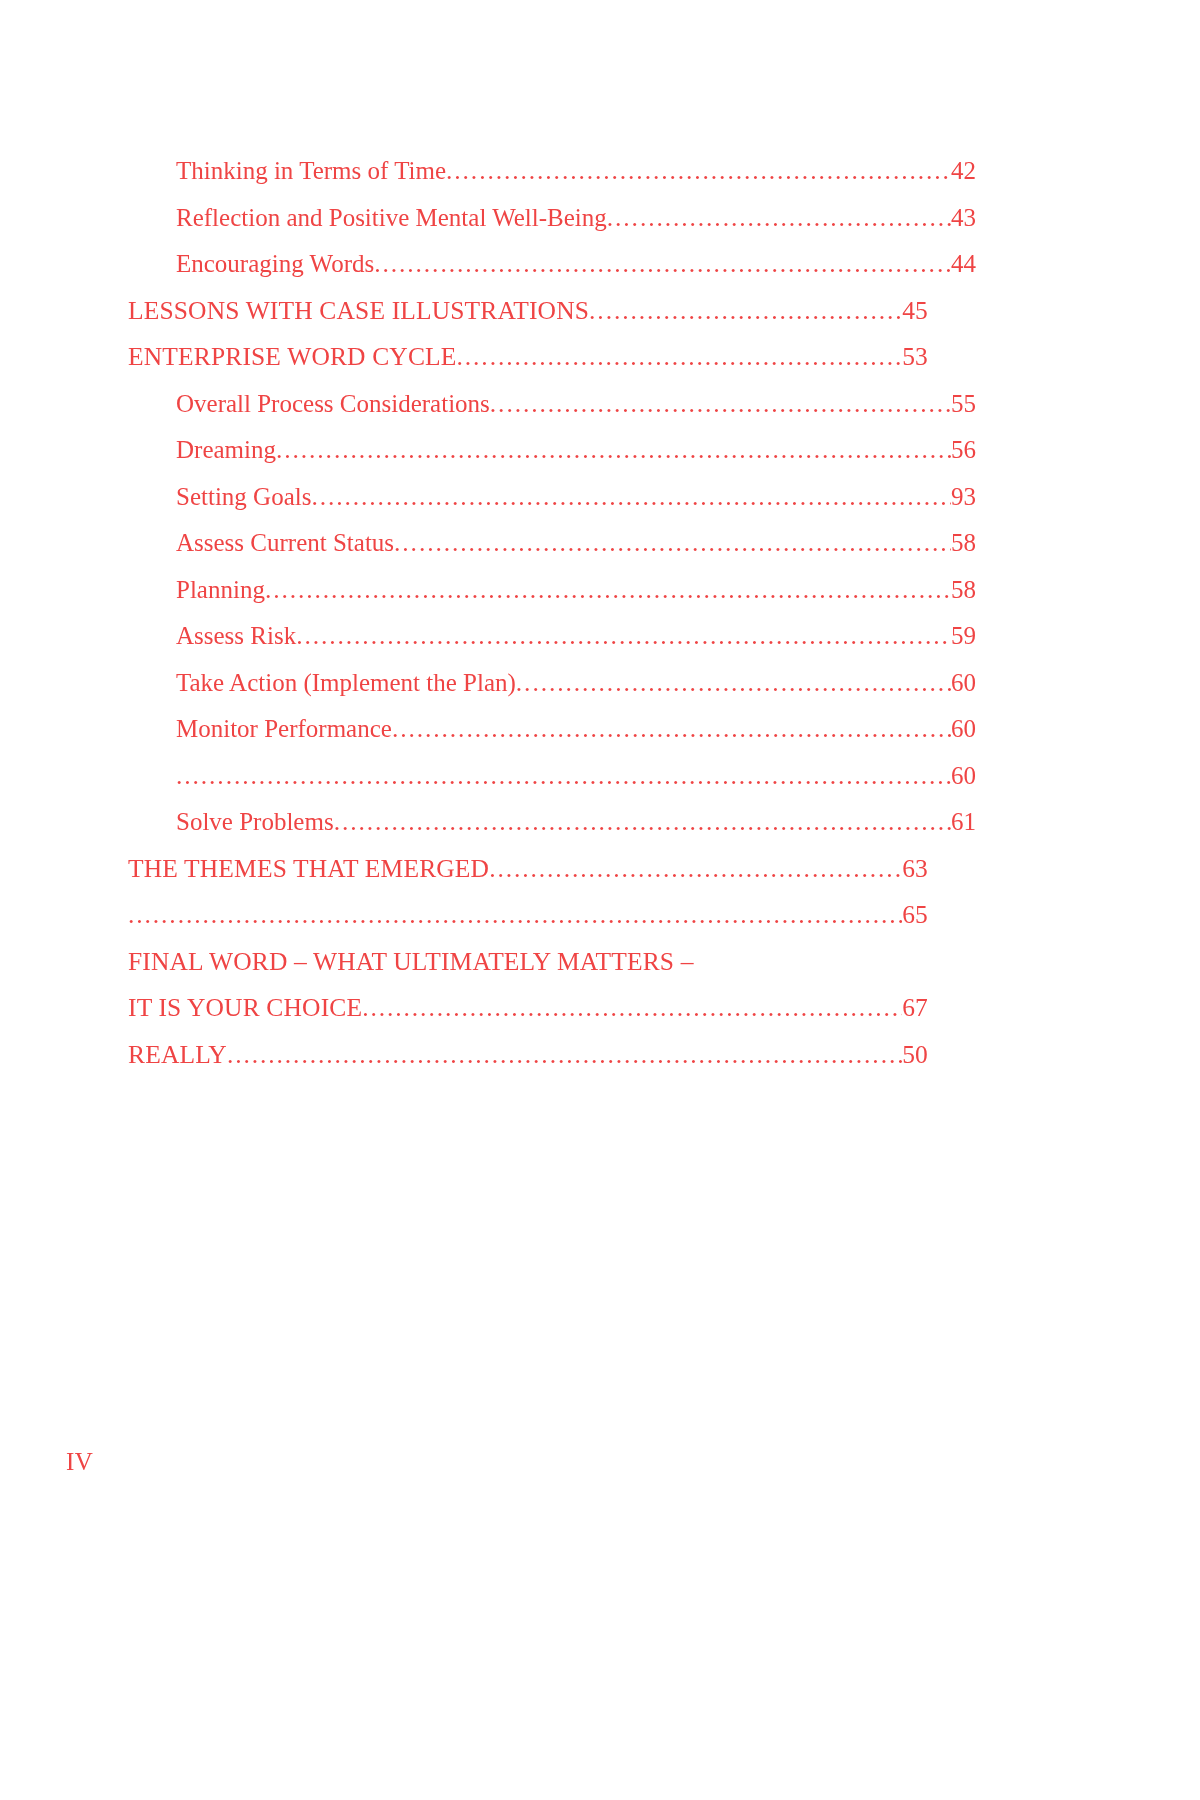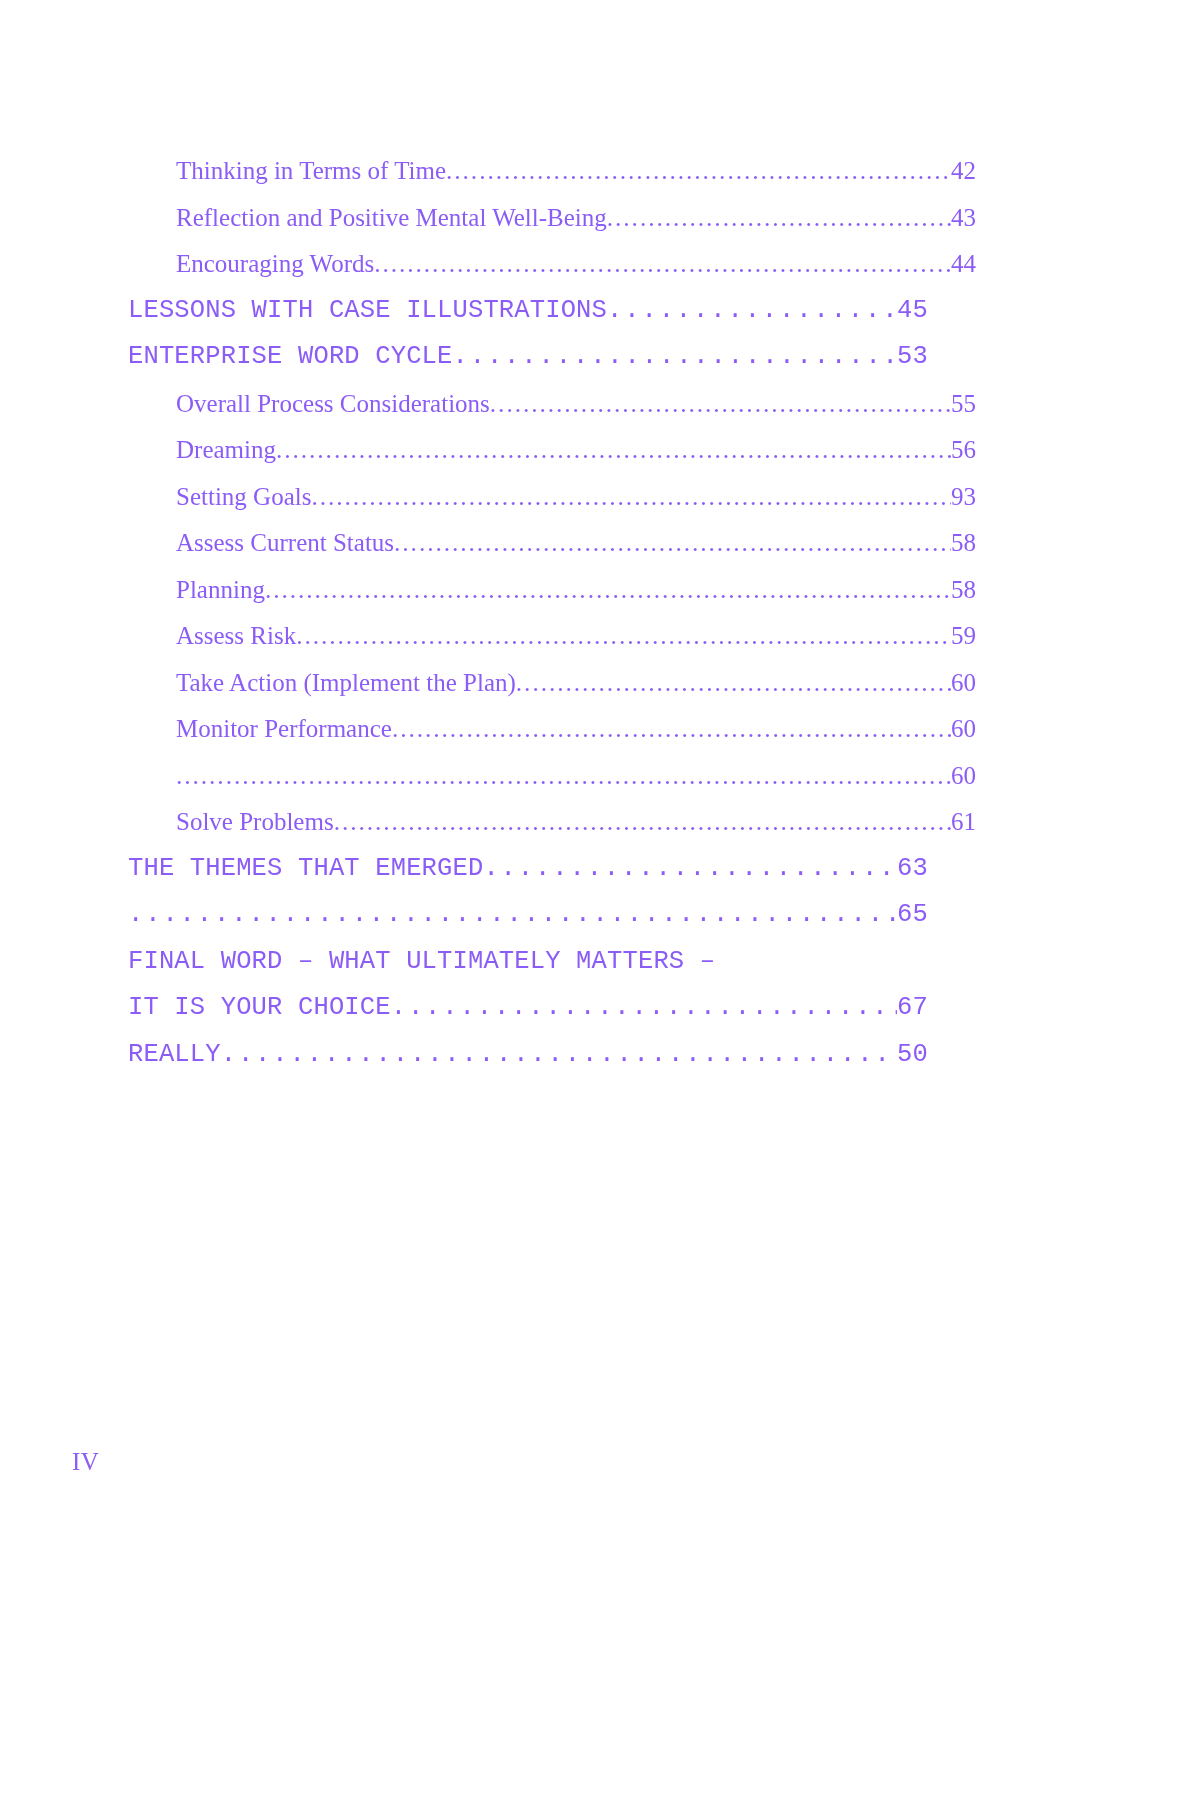--- a/index.html
+++ b/index.html
@@ -6,21 +6,21 @@
     margin: 0;
     padding: 0;
     background: #ffffff;
   }
   .page {
     position: relative;
     width: 1200px;
     height: 1800px;
     background: #ffffff;
     font-family: "Liberation Serif", "DejaVu Serif", serif;
-    color: #8b5cf6;
+    color: #ef4444;
     overflow: hidden;
   }
   .toc {
     position: absolute;
     left: 128px;
     top: 158px;
     width: 800px;
   }
   .toc-row {
     display: flex;
@@ -32,41 +32,40 @@
     white-space: nowrap;
   }
   .toc-row.level-2 {
     padding-left: 48px;
     font-size: 25px;
   }
   .toc-row.level-1 {
     padding-left: 0px;
     font-size: 25.5px;
     letter-spacing: 0.15px;
-    font-family: Liberation Mono, monospace;
   }
   .toc-label {
     flex: 0 0 auto;
   }
   .toc-leader {
     flex: 1 1 auto;
     overflow: hidden;
     white-space: nowrap;
     margin: 0 0px;
     letter-spacing: 1.9px;
     font-size: 25.5px;
   }
   .toc-page {
     flex: 0 0 auto;
     text-align: left;
     padding-left: 0px;
   }
   .folio {
     position: absolute;
-    left: 72px;
+    left: 66px;
     top: 1448px;
     font-size: 25px;
     letter-spacing: 0.5px;
   }
 </style>
 </head>
 <body>
 
 <div class="page">
 

